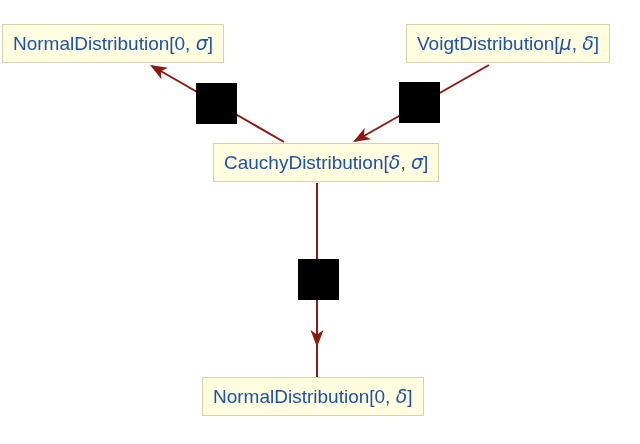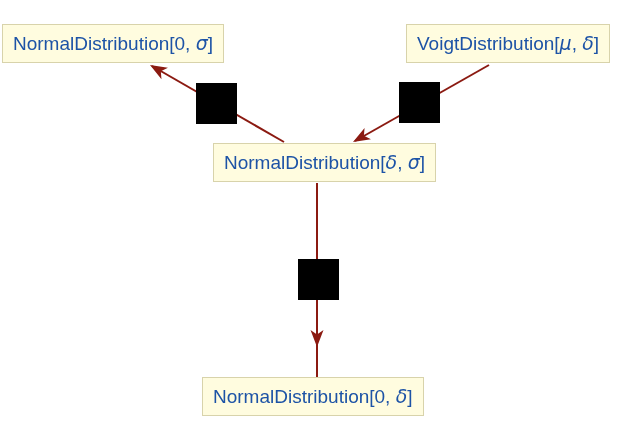--- a/index.html
+++ b/index.html
@@ -79,20 +79,20 @@
 
   <div class="node" id="node-normal">
     <span>NormalDistribution[0, </span><span class="greek">σ</span><span>]</span>
   </div>
 
   <div class="node" id="node-cauchy-top">
     <span>VoigtDistribution[</span><span class="greek">μ</span><span>, </span><span class="greek">δ</span><span>]</span>
   </div>
 
   <div class="node" id="node-voigt">
-    <span>NormalDistribution[</span><span class="greek">δ</span><span>, </span><span class="greek">σ</span><span>]</span>
+    <span>CauchyDistribution[</span><span class="greek">δ</span><span>, </span><span class="greek">σ</span><span>]</span>
   </div>
 
   <div class="node" id="node-cauchy-bottom">
     <span>NormalDistribution[0, </span><span class="greek">δ</span><span>]</span>
   </div>
 
 </div>
 
 </body></html>

